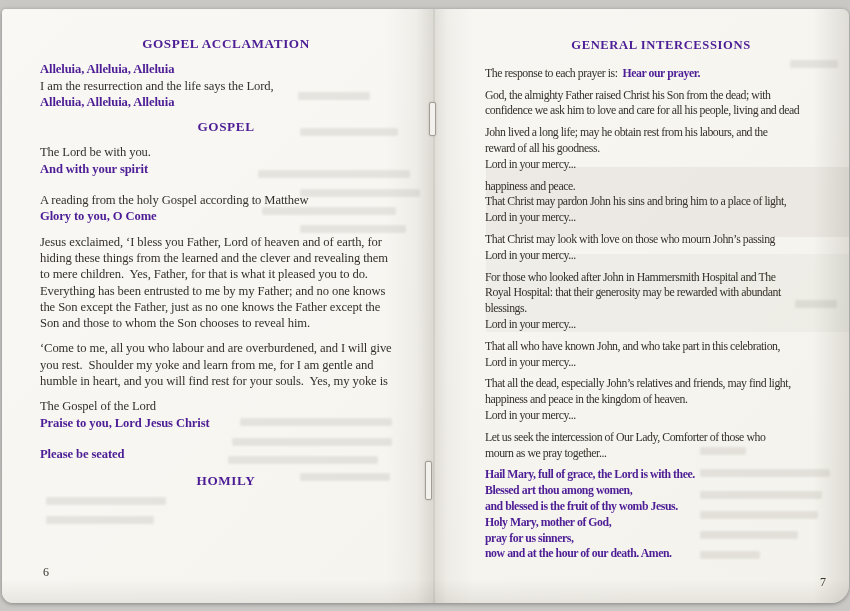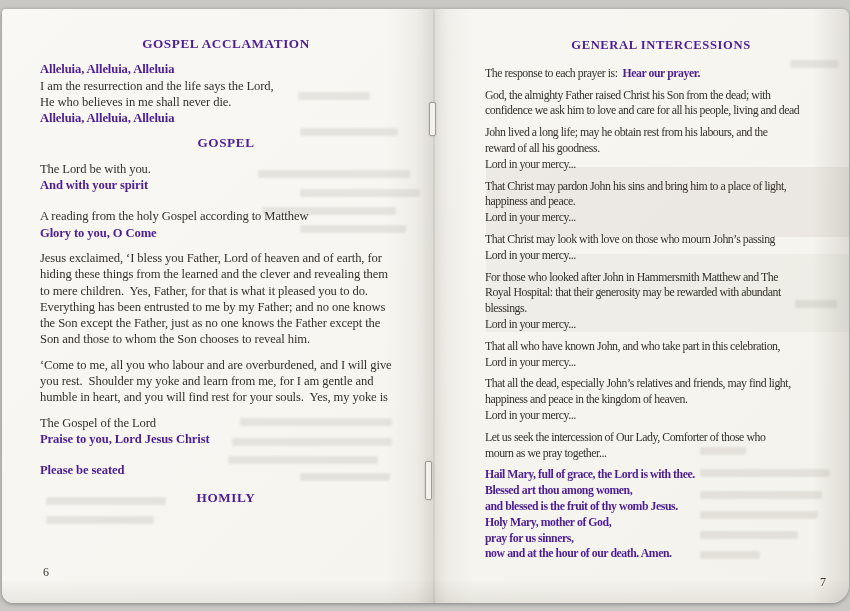--- a/index.html
+++ b/index.html
@@ -80,21 +80,20 @@
   <div class="staple staple-top"></div>
   <div class="staple staple-bottom"></div>
 
   <div class="content content-left" id="left-content">
       <div class="blk heading">
         <div class="line"><span class="b">GOSPEL ACCLAMATION</span></div>
       </div>
       <div class="blk para">
         <div class="line"><span class="b">Alleluia, Alleluia, Alleluia</span></div>
         <div class="line"><span>I am the resurrection and the life says the Lord,</span></div>
-        <div class="line"><span>He who believes in me shall never die.</span></div>
         <div class="line"><span class="b">Alleluia, Alleluia, Alleluia</span></div>
       </div>
       <div class="blk heading">
         <div class="line"><span class="b">GOSPEL</span></div>
       </div>
       <div class="blk para gap-lg">
         <div class="line"><span>The Lord be with you.</span></div>
         <div class="line"><span class="b">And with your spirit</span></div>
       </div>
       <div class="blk para">
@@ -135,30 +134,30 @@
       <div class="blk para">
         <div class="line"><span>God, the almighty Father raised Christ his Son from the dead; with</span></div>
         <div class="line"><span>confidence we ask him to love and care for all his people, living and dead</span></div>
       </div>
       <div class="blk para">
         <div class="line"><span>John lived a long life; may he obtain rest from his labours, and the</span></div>
         <div class="line"><span>reward of all his goodness.</span></div>
         <div class="line"><span>Lord in your mercy...</span></div>
       </div>
       <div class="blk para">
+        <div class="line"><span>happiness and peace.</span></div>
         <div class="line"><span>That Christ may pardon John his sins and bring him to a place of light,</span></div>
-        <div class="line"><span>happiness and peace.</span></div>
         <div class="line"><span>Lord in your mercy...</span></div>
       </div>
       <div class="blk para">
         <div class="line"><span>That Christ may look with love on those who mourn John’s passing</span></div>
         <div class="line"><span>Lord in your mercy...</span></div>
       </div>
       <div class="blk para">
-        <div class="line"><span>For those who looked after John in Hammersmith Matthew and The</span></div>
+        <div class="line"><span>For those who looked after John in Hammersmith Hospital and The</span></div>
         <div class="line"><span>Royal Hospital: that their generosity may be rewarded with abundant</span></div>
         <div class="line"><span>blessings.</span></div>
         <div class="line"><span>Lord in your mercy...</span></div>
       </div>
       <div class="blk para">
         <div class="line"><span>That all who have known John, and who take part in this celebration,</span></div>
         <div class="line"><span>Lord in your mercy...</span></div>
       </div>
       <div class="blk para">
         <div class="line"><span>That all the dead, especially John’s relatives and friends, may find light,</span></div>

